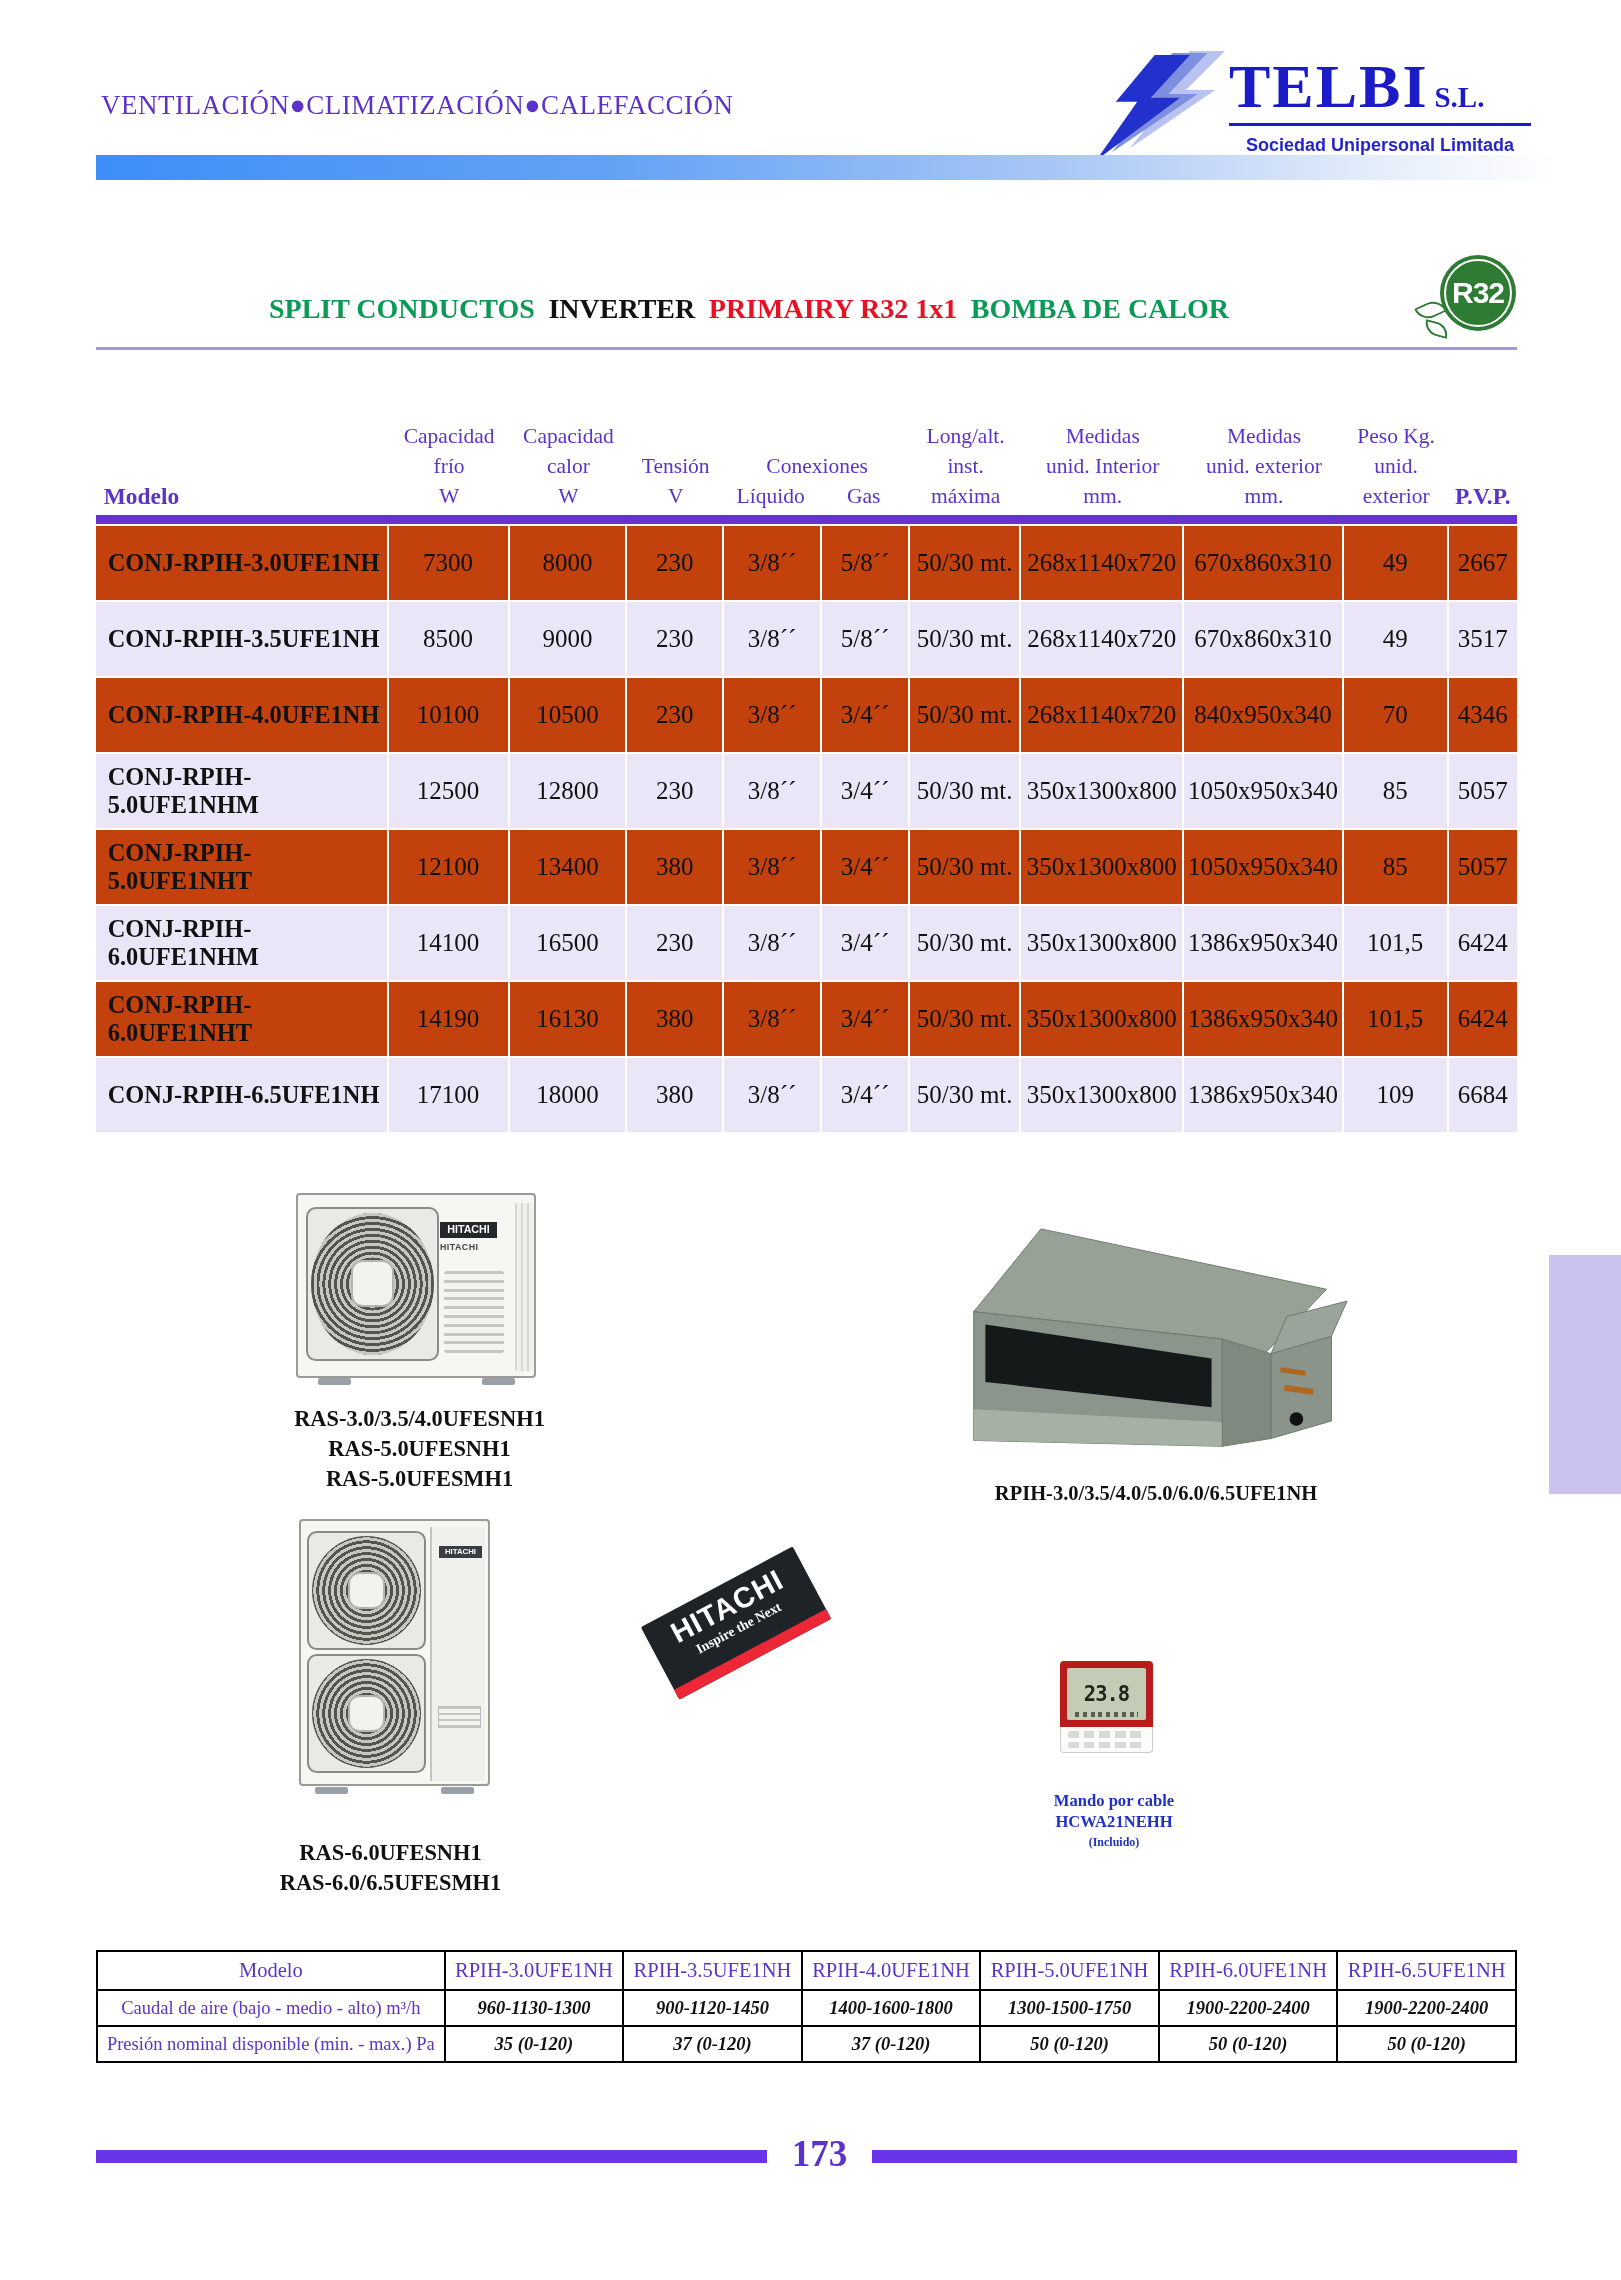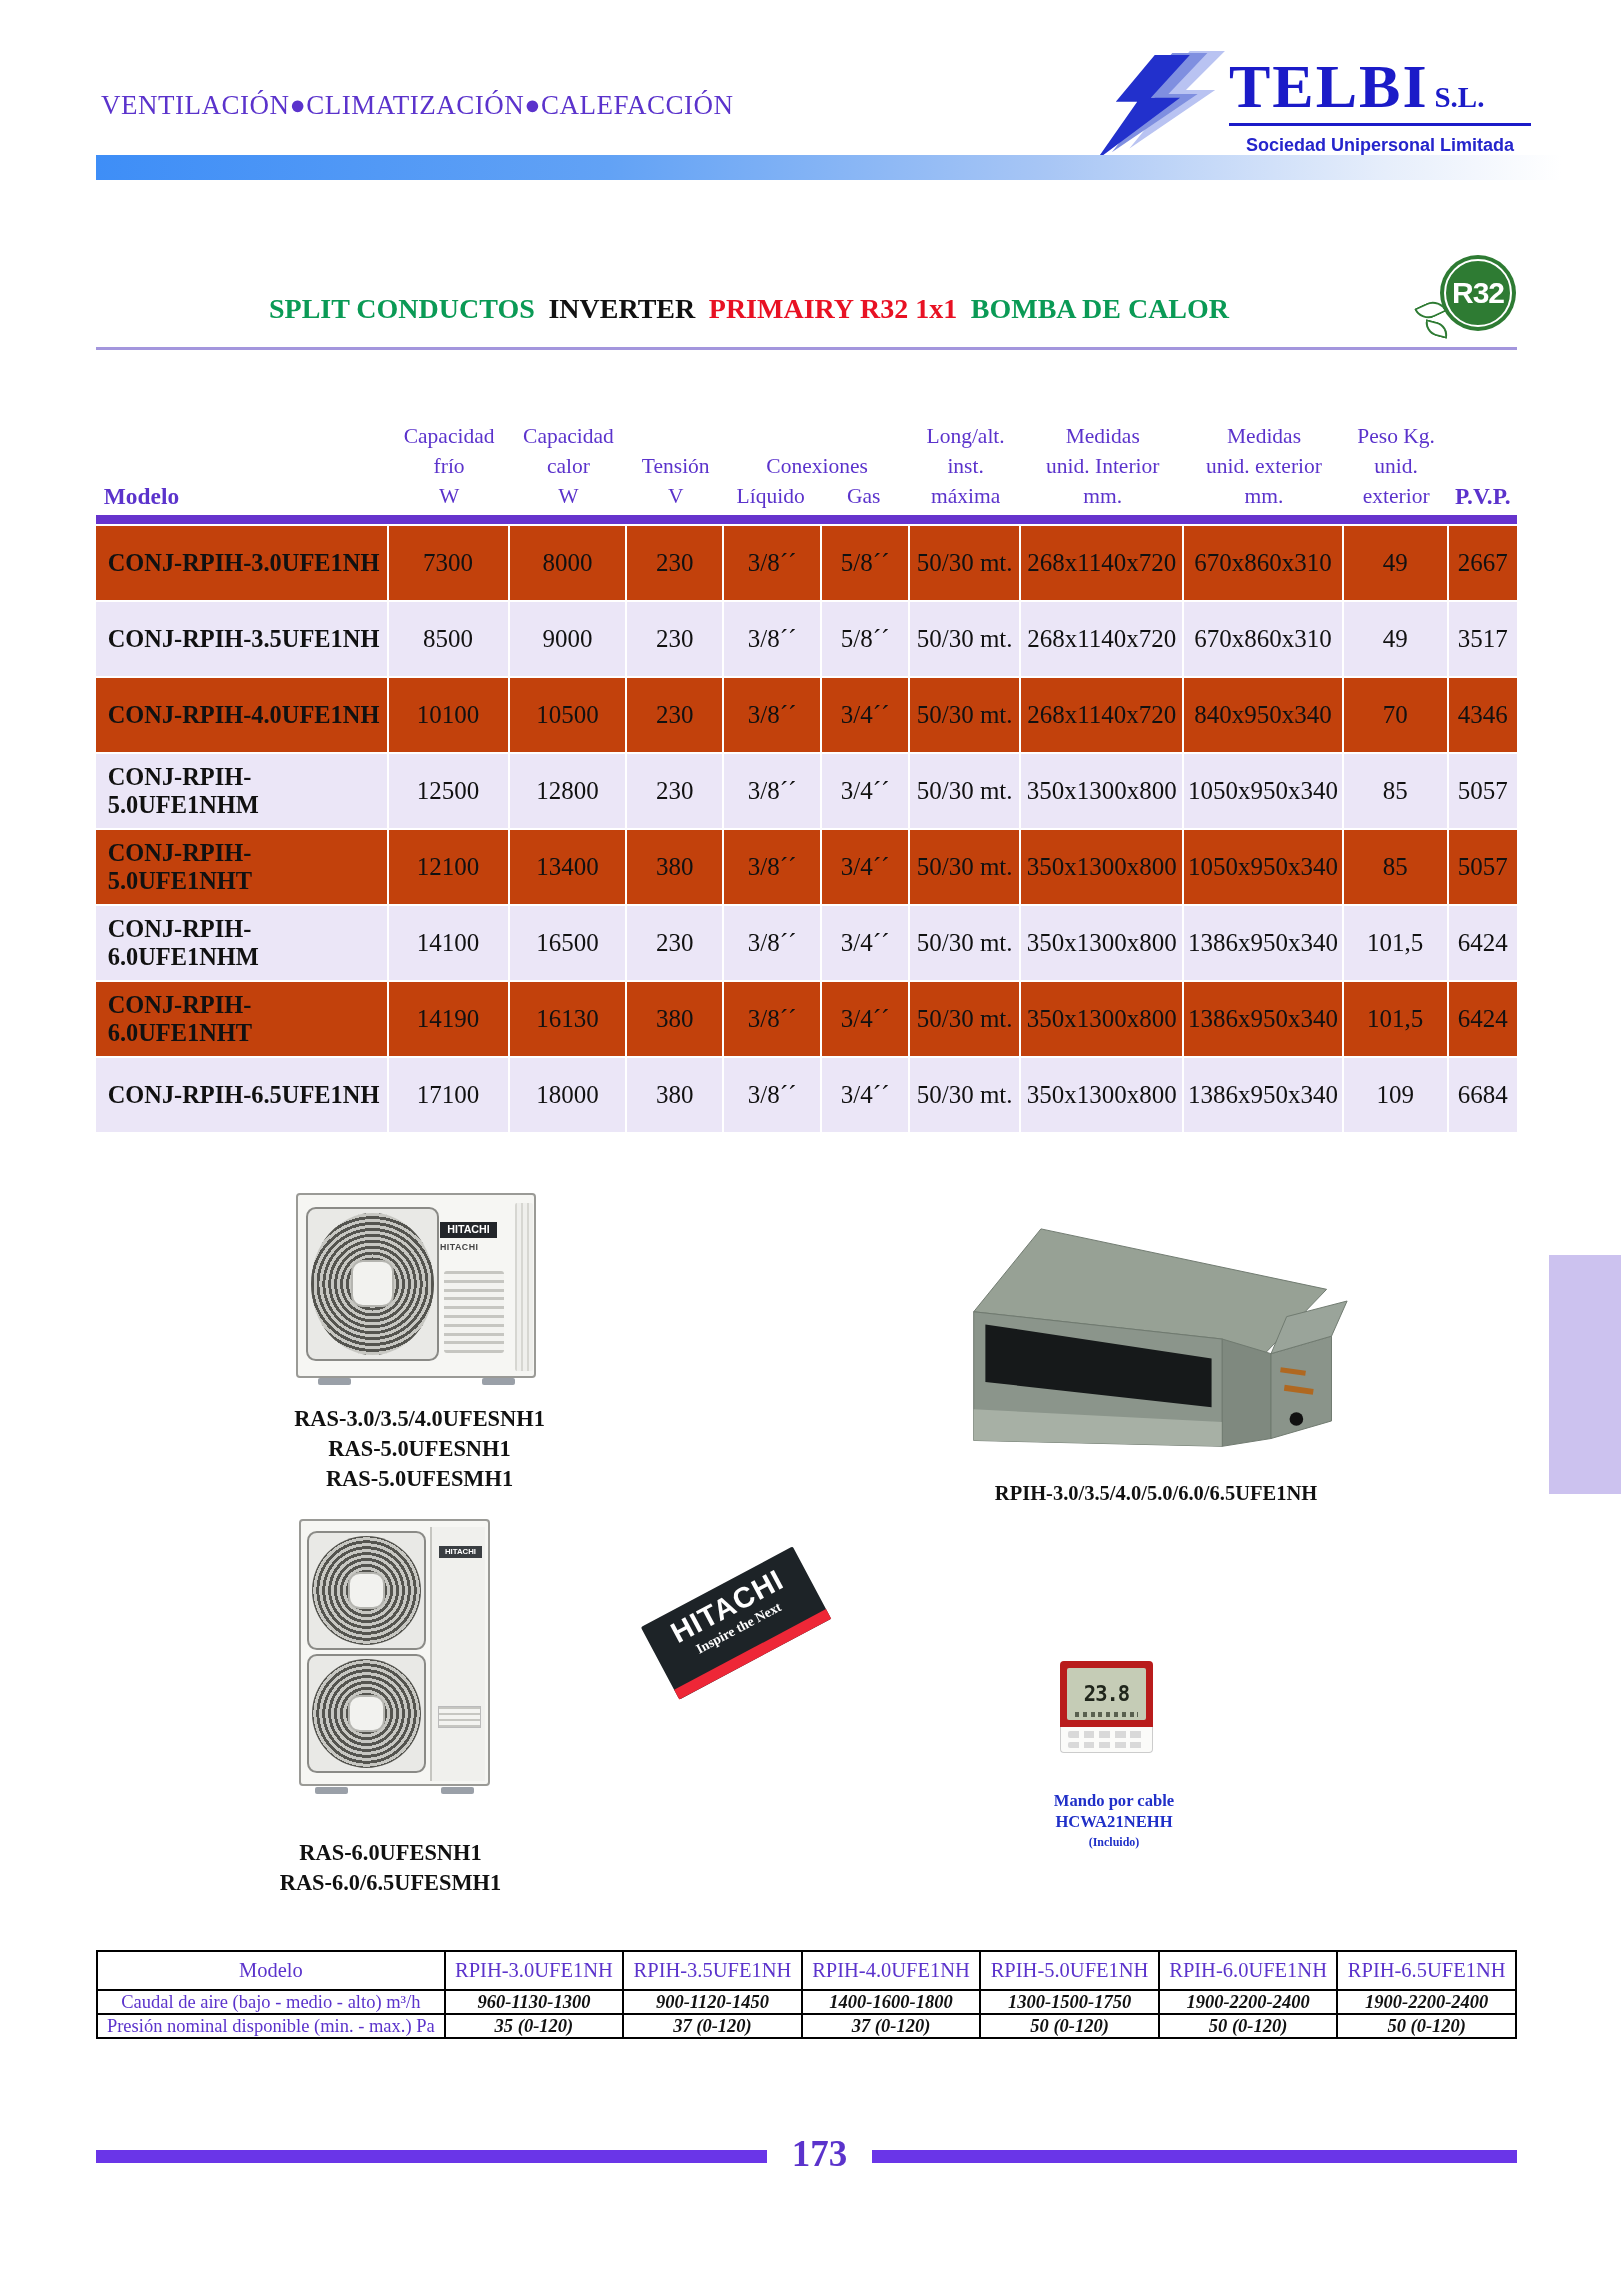--- a/index.html
+++ b/index.html
@@ -101,21 +101,21 @@
   .remote-caption .small { font-size:12px; }
 
   .side-tab { position:absolute; left:1549px; top:1255px; width:73px; height:239px; background:#ccc2ef; }
 
   
   .spec-wrap { position:absolute; left:96px; top:1950px; width:1421px; }
   table.spec { width:100%; border-collapse:collapse; border:2.9px solid #000; }
   table.spec th, table.spec td { border:2px solid #000; text-align:center; vertical-align:middle; }
   table.spec th { height:39px; color:#5b33cc; font-weight:normal; font-size:20.5px; }
   table.spec th.spec-label-col { width:24.5%; }
-  table.spec td { height:24px; font-size:18.5px; }
+  table.spec td { height:36px; font-size:18.5px; }
   td.spec-label { color:#5b33cc; font-size:18.5px; }
   td.spec-val { font-weight:bold; font-style:italic; color:#111; }
 
   
   .footer-bar { position:absolute; top:2150px; height:12.7px; background:#6a35e8; }
   .fb-left { left:96px; width:671px; }
   .fb-right { left:872px; width:645px; }
   .page-num { position:absolute; left:767px; top:2132px; width:105px; text-align:center; font-size:37px; font-weight:bold; color:#5b33cc; }
 </style>
 </head>

